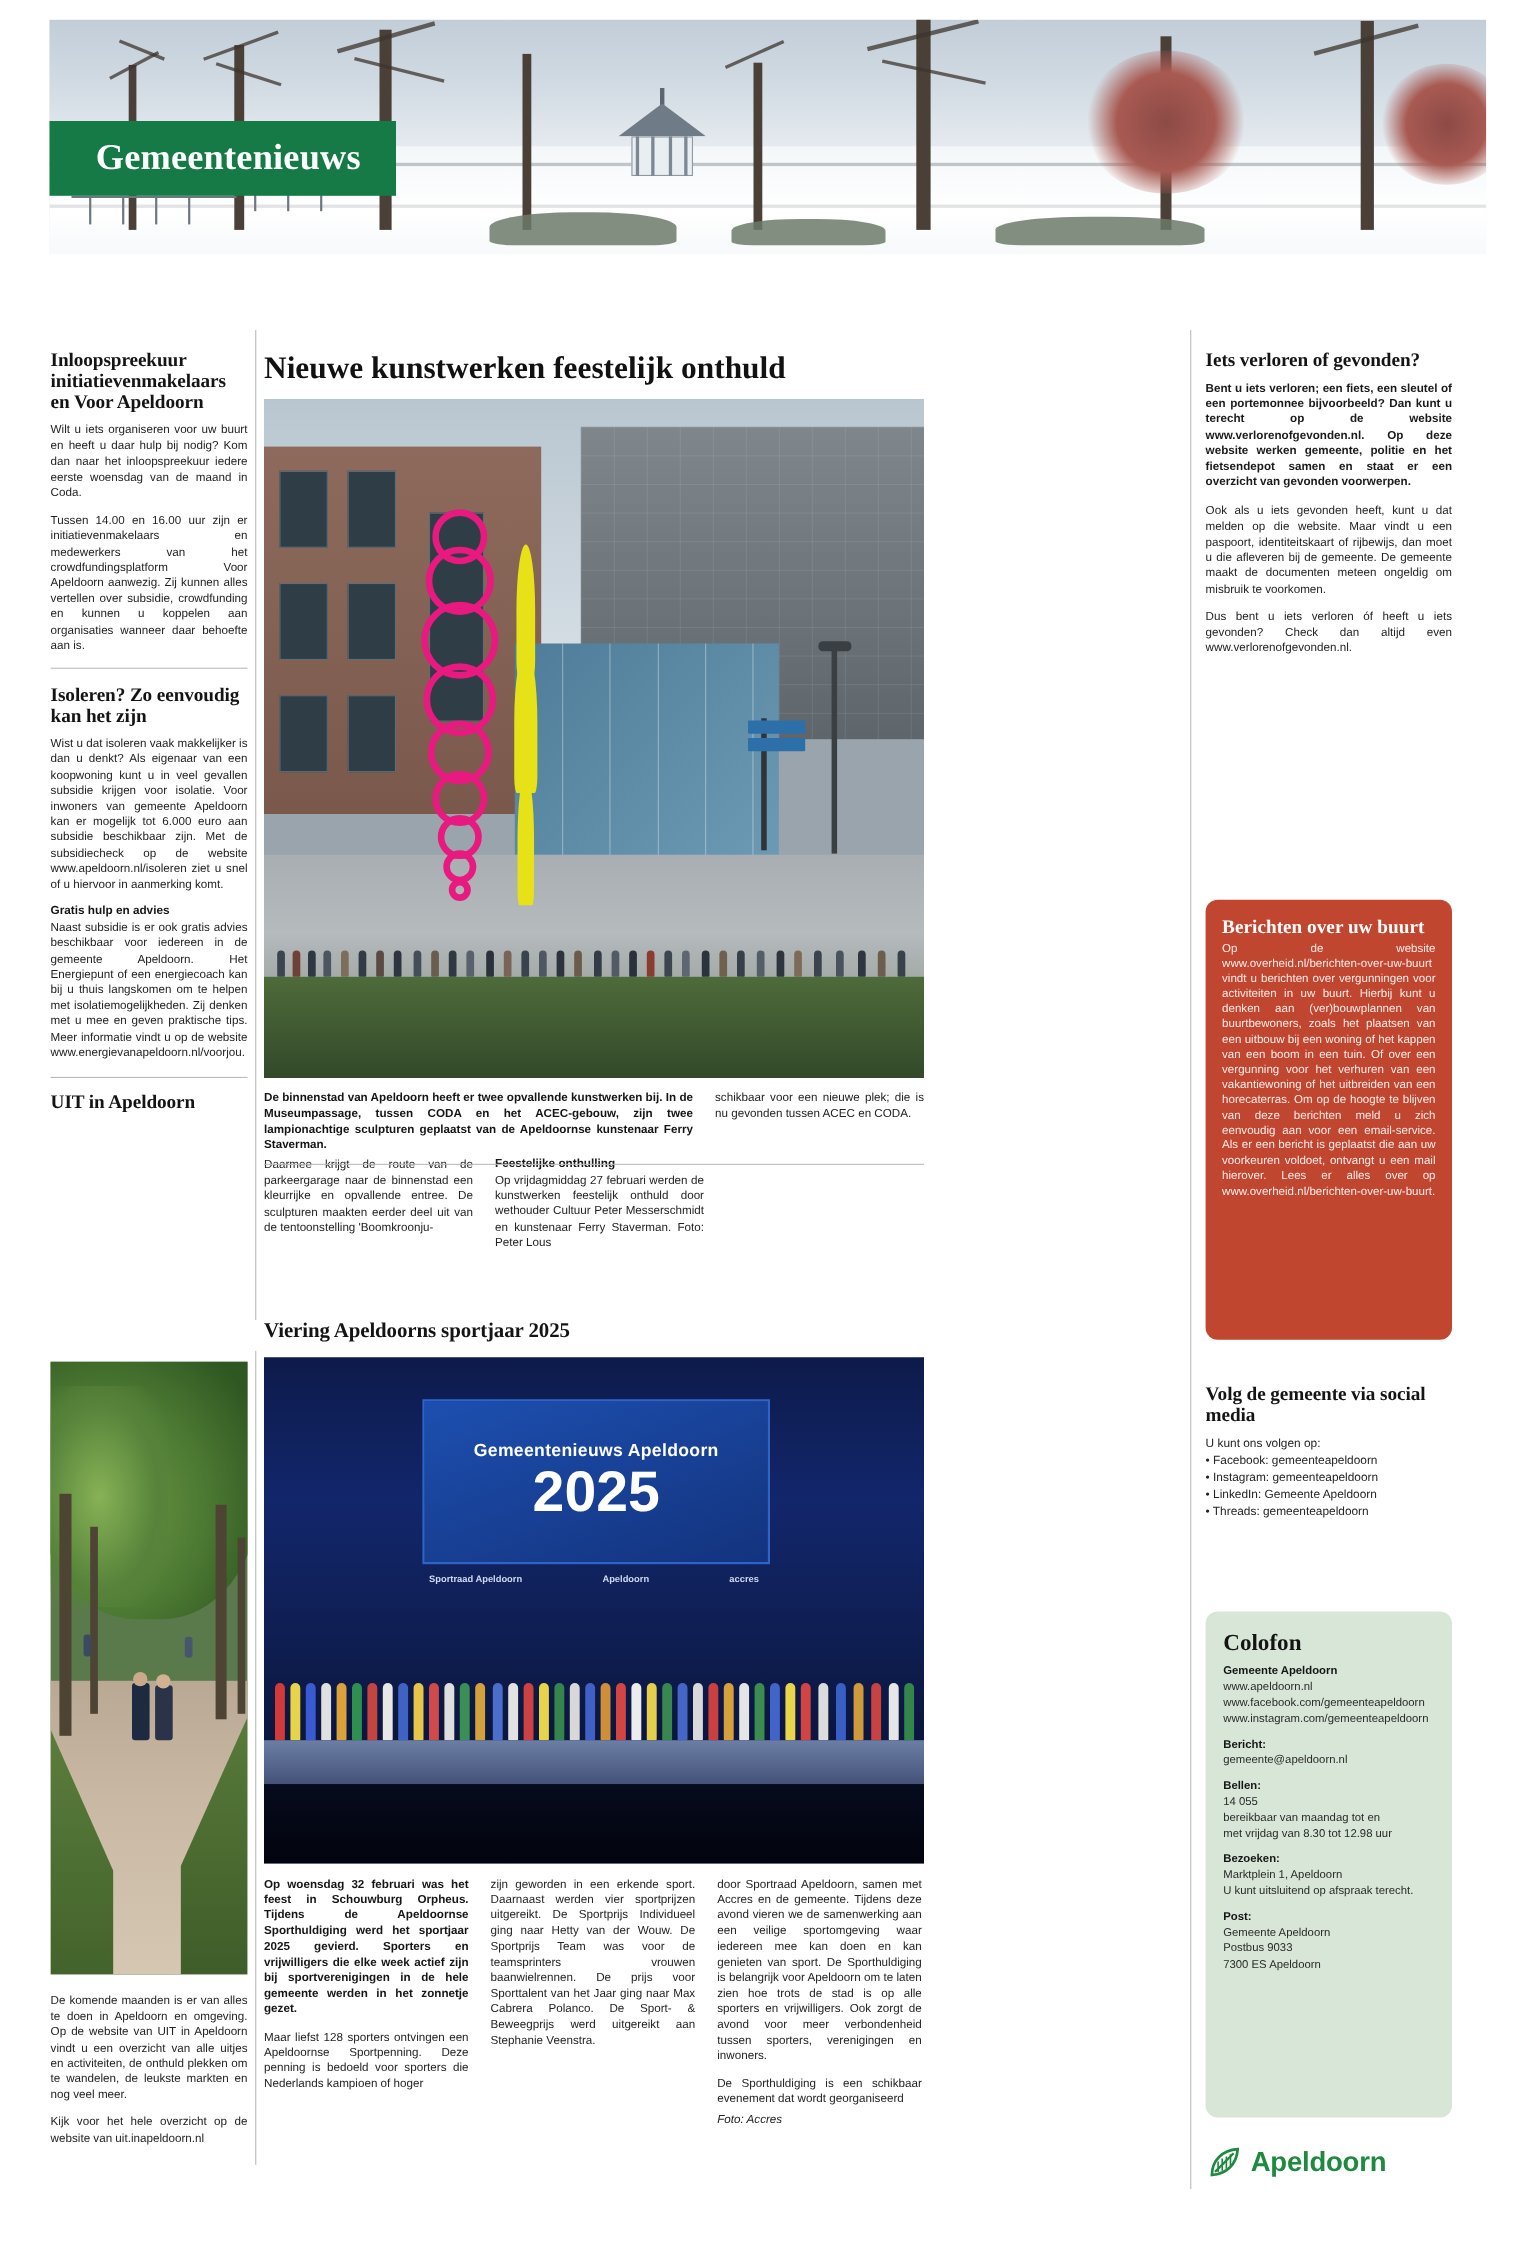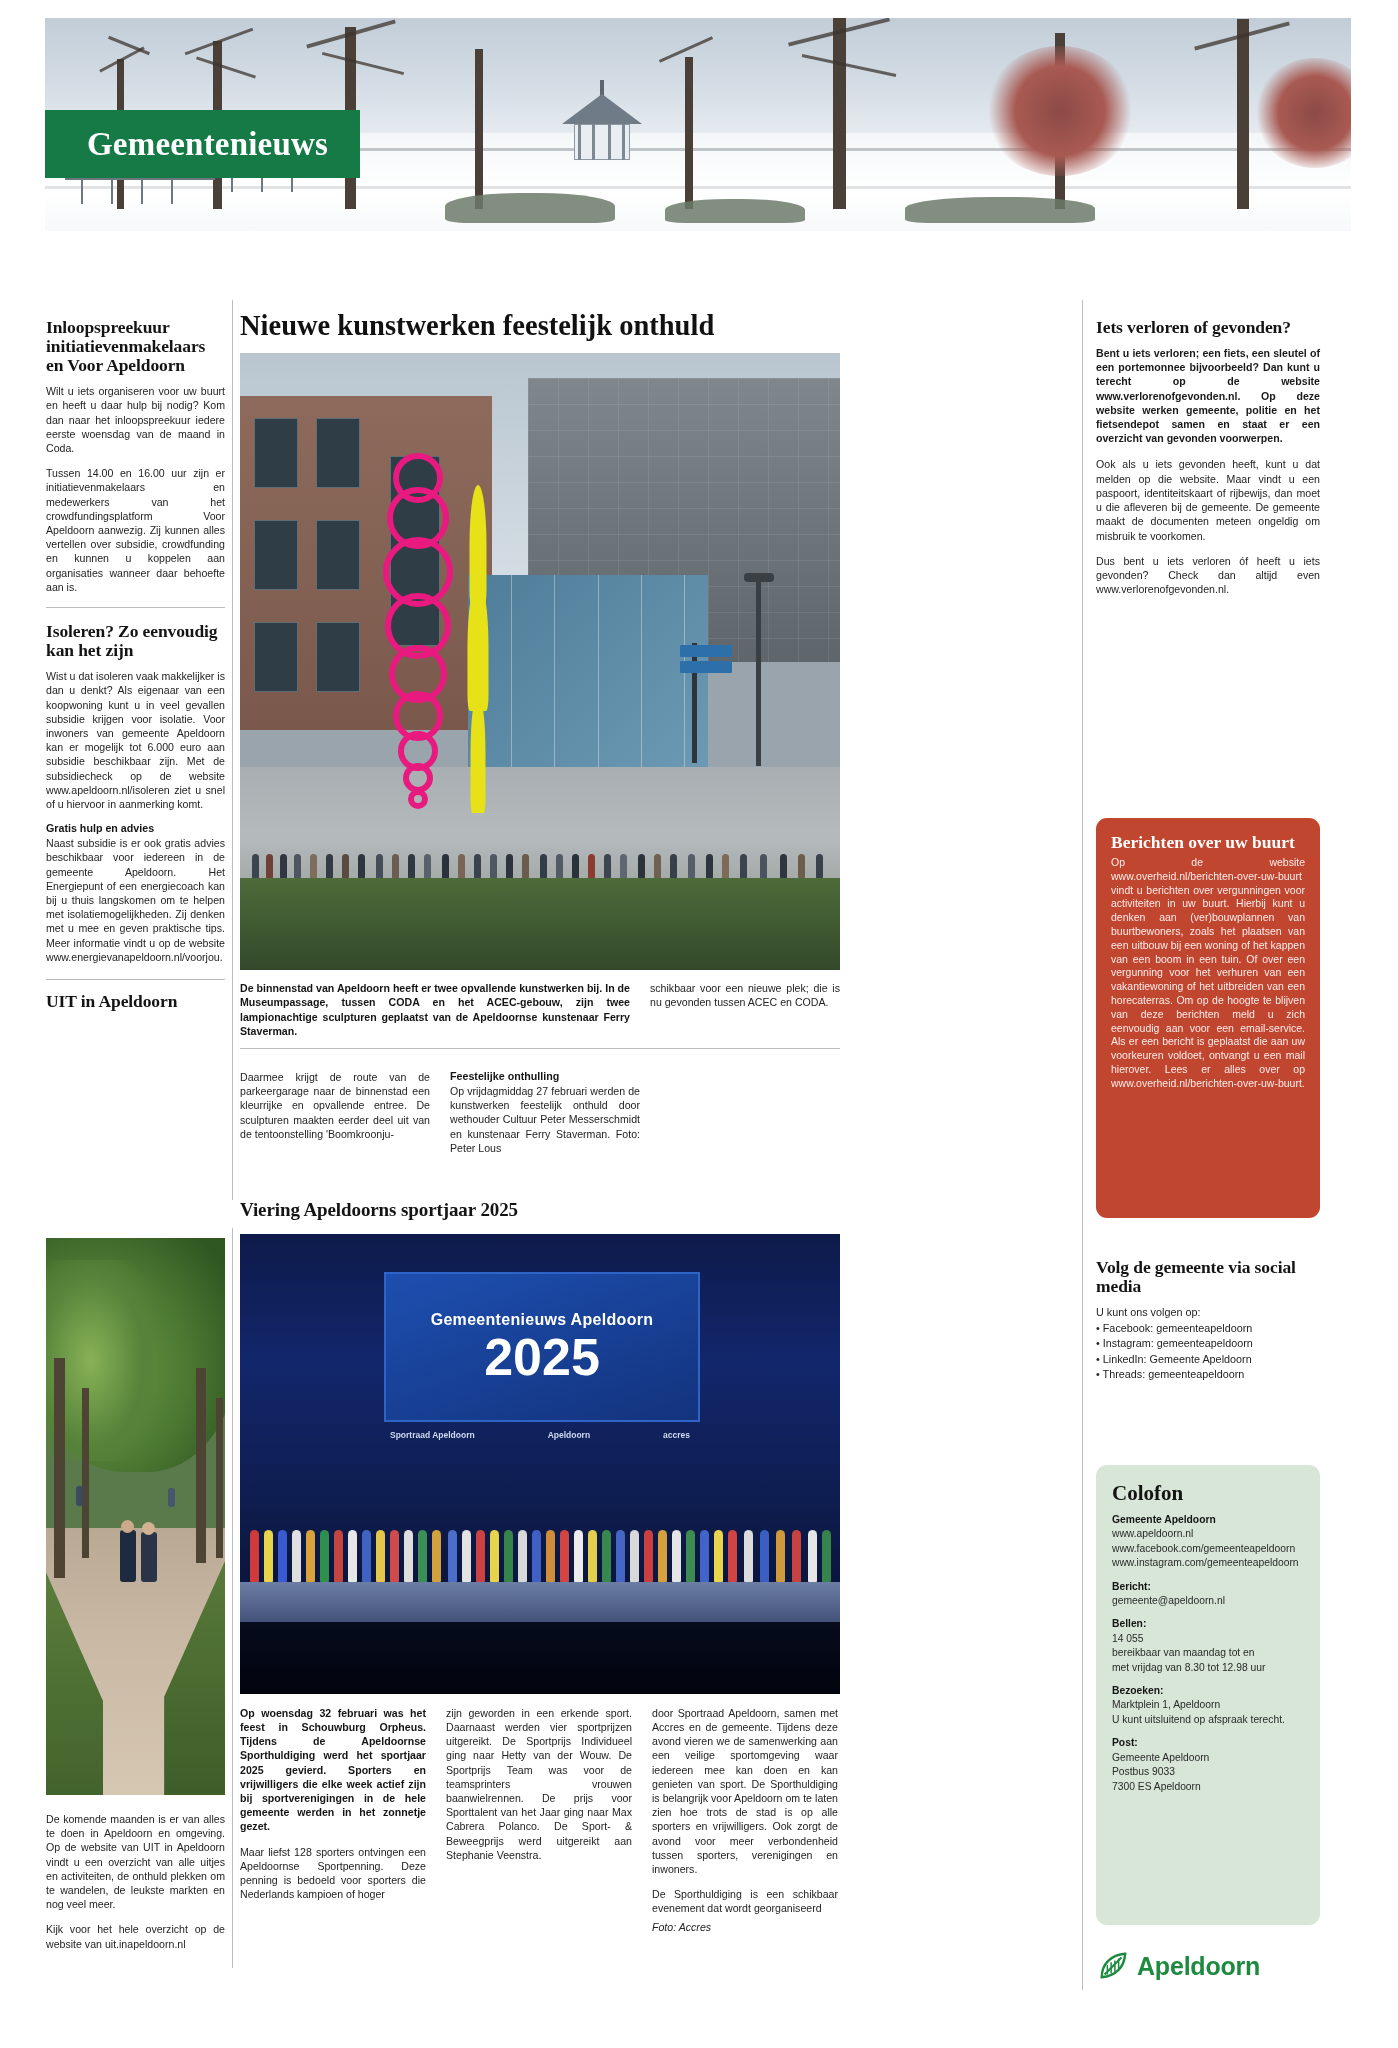--- a/index.html
+++ b/index.html
@@ -152,21 +152,21 @@
   }
   .uit-grass-r {
     position:absolute; right:0; bottom:0; width:34%; height:42%;
     background:linear-gradient(180deg,#587a3a,#3f5d29);
     clip-path:polygon(100% 0,0 58%,0 100%,100% 100%);
   }
   .uit-trunk { position:absolute; background:#4e4434; }
   .person { position:absolute; border-radius:3px; }
 
   
-  .col-center { position:absolute; left:240px; top:311px; width:679px; }
+  .col-center { position:absolute; left:240px; top:321px; width:679px; }
   .head-main {
     font-family:"Liberation Serif", serif; font-weight:700;
     font-size:28.5px; line-height:1.06; color:#111;
     margin:0 0 12px 0;
   }
   .photo-art {
     position:relative; width:600px; height:617px; overflow:hidden;
     background:#9aa4ac;
   }
   .pa-sky { position:absolute; left:0; top:0; width:100%; height:37%;
@@ -512,21 +512,21 @@
       </div>
     </div>
 
     <div style="display:flex;gap:20px;margin-top:11px;">
       <div style="width:390px;" class="cap-bold">De binnenstad van Apeldoorn heeft er twee opvallende kunstwerken bij. In de Museumpassage, tussen CODA en het ACEC-gebouw, zijn twee lampionachtige sculpturen geplaatst van de Apeldoornse kunstenaar Ferry Staverman.</div>
       <div style="width:190px;" class="body-t">schikbaar voor een nieuwe plek; die is nu gevonden tussen ACEC en CODA.</div>
     </div>
 
     <div class="hrule" style="position:relative;left:0;top:10px;width:600px;"></div>
 
-    <div style="display:flex;gap:20px;margin-top:31px;">
+    <div style="display:flex;gap:20px;margin-top:3px;">
       <div style="width:190px;" class="body-t">Daarmee krijgt de route van de parkeergarage naar de binnenstad een kleurrijke en opvallende entree. De sculpturen maakten eerder deel uit van de tentoonstelling 'Boomkroonju-</div>
       <div style="width:190px;">
         <div class="sub-h">Feestelijke onthulling</div>
         <div class="body-t">Op vrijdagmiddag 27 februari werden de kunstwerken feestelijk onthuld door wethouder Cultuur Peter Messerschmidt en kunstenaar Ferry Staverman. Foto: Peter Lous</div>
       </div>
     </div>
   </div>
 
   <div style="position:absolute;left:240px;top:1200px;width:600px;">
     <h2 class="serif-h" style="font-size:19px;margin:0 0 13px 0;">Viering Apeldoorns sportjaar 2025</h2>

